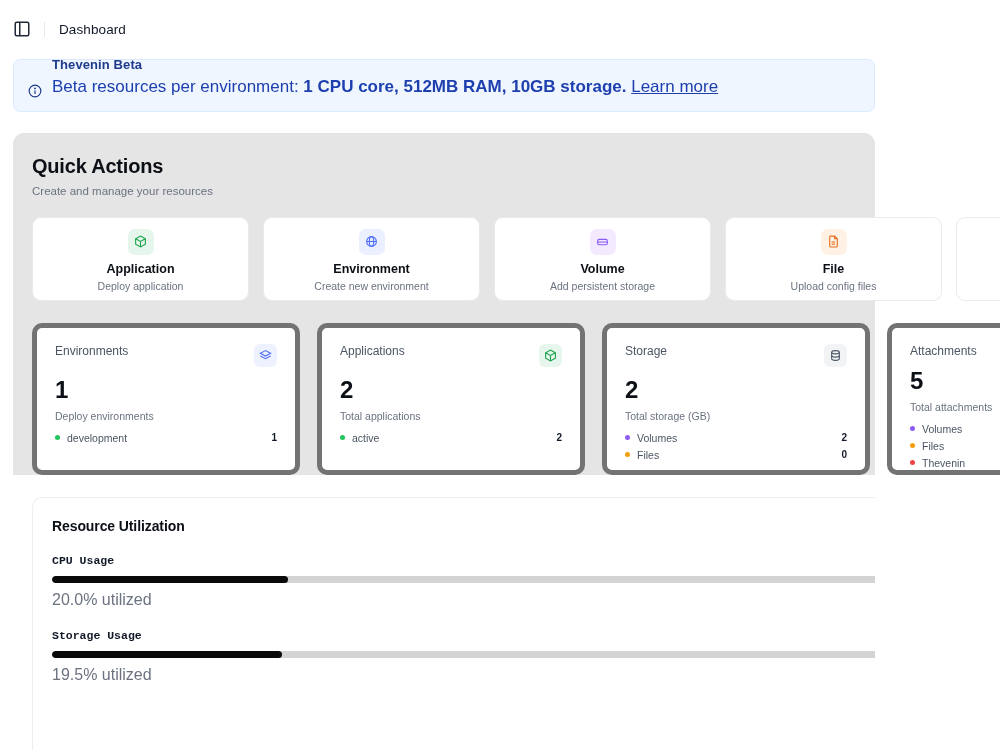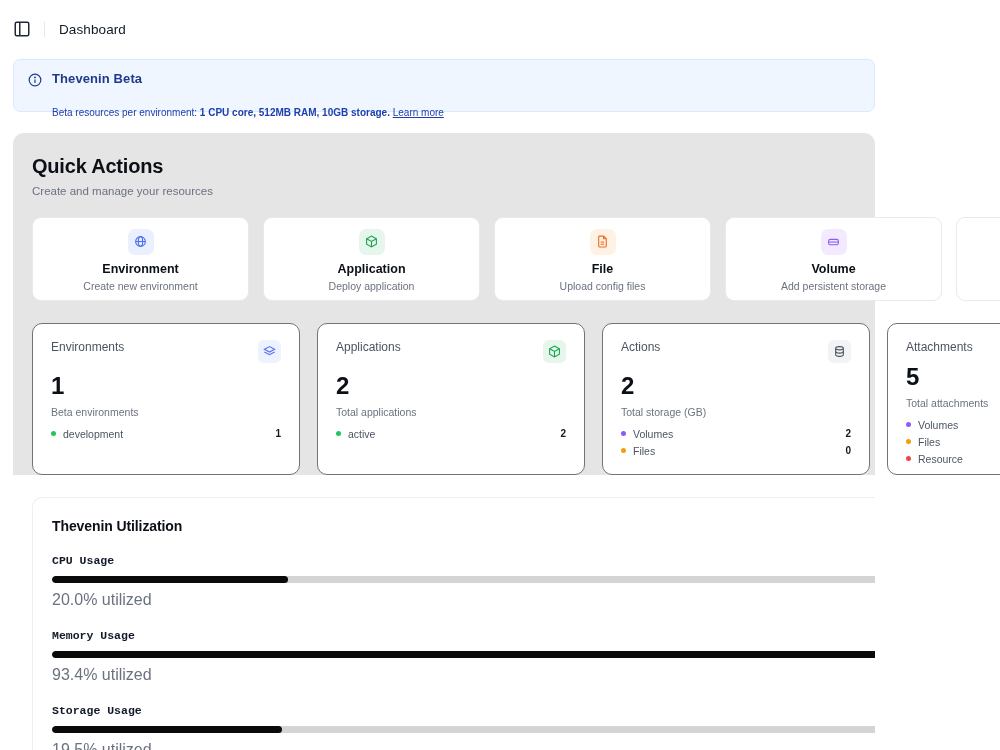--- a/index.html
+++ b/index.html
@@ -27,26 +27,26 @@
   }
   .crumb { font-size: 13.5px; color: #111827; letter-spacing: .1px; }
 
   
   .banner {
     margin: 0 13px;
     background: #eff6ff;
     border: 1px solid #dbeafe;
     border-radius: 7px;
     padding: 11px 14px 13px 14px;
-    display: flex; gap: 10px; align-items: flex-start;
+    display: flex; gap: 10px; align-items: flex-end;
     height: 53px;
   }
   .banner-icon { width: 14px; height: 14px; margin-top: 2px; color:#1e3a8a; flex:0 0 auto;}
   .banner-title { font-size: 13px; font-weight: 700; color: #1e3a8a; letter-spacing:.1px; }
-  .banner-sub { font-size: 10px; color: #1e40af; margin-top: 20px; line-height: 1.3; }
+  .banner-sub { font-size: 17px; color: #1e40af; margin-top: 4px; line-height: 1.3; }
   .banner-sub b { font-weight: 700; }
   .banner-link { color:#1e40af; text-decoration: underline; }
 
   
   .qa-panel {
     margin: 21px 13px 12px 13px;
     background: #e5e5e5;
     border-radius: 11px 11px 0 0;
     padding: 22px 19px 0 19px;
     min-height: 200px;
@@ -72,21 +72,21 @@
   .qa-tile svg { width: 13px; height: 13px; }
   .qa-label { font-size: 12.5px; font-weight: 700; color:#0b0f16; }
   .qa-desc { font-size: 10.5px; color:#6b7280; margin-top: 4px; }
 
   
   .stats-row { display:flex; gap: 17px; margin: 22px 0 0 0; }
   .stat-card {
     flex: 0 0 268px;
     height: 152px;
     background:#fff;
-    border: 1px solid #737373;
+    border: 5px solid #737373;
     border-radius: 10px;
     padding: 16px 18px 0 18px;
   }
   .stat-head { display:flex; align-items:flex-start; justify-content: space-between; }
   .stat-name { font-size: 12px; color:#4b5563; }
   .stat-tile { width: 23px; height: 23px; border-radius: 6px; display:flex; align-items:center; justify-content:center; }
   .stat-tile svg { width: 13px; height: 13px; }
   .stat-value { font-size: 24px; font-weight: 700; line-height: 1; margin-top: 11px; color:#0b0f16; letter-spacing:-0.3px;}
   .stat-caption { font-size: 10.5px; color:#6b7280; margin-top: 8px; }
   .stat-legend { margin-top: 7px; }
@@ -145,84 +145,84 @@
     </div>
   </div>
 
   <div class="qa-panel">
     <div class="qa-title">Quick Actions</div>
     <div class="qa-sub">Create and manage your resources</div>
 
     <div class="qa-row">
 
       <div class="qa-card">
+        <span class="qa-tile" id="qa-tile-1" style="background: rgb(230, 246, 236); color: rgb(22, 163, 74);">
+          <svg viewBox="0 0 24 24" fill="none" stroke="currentColor" stroke-width="2">
+            <path d="M12 2 21 7v10l-9 5-9-5V7z"></path>
+              <path d="M3 7l9 5 9-5"></path>
+              <line x1="12" y1="12" x2="12" y2="22"></line>
+          </svg>
+        </span>
+        <div class="qa-label">Application</div>
+        <div class="qa-desc">Deploy application</div>
+      </div>
+
+      <div class="qa-card">
         <span class="qa-tile" id="qa-tile-0" style="background: rgb(234, 240, 255); color: rgb(79, 110, 247);">
           <svg viewBox="0 0 24 24" fill="none" stroke="currentColor" stroke-width="2">
             <circle cx="12" cy="12" r="9"></circle>
               <ellipse cx="12" cy="12" rx="4" ry="9"></ellipse>
               <line x1="3" y1="12" x2="21" y2="12"></line>
           </svg>
         </span>
         <div class="qa-label">Environment</div>
         <div class="qa-desc">Create new environment</div>
       </div>
 
       <div class="qa-card">
-        <span class="qa-tile" id="qa-tile-1" style="background: rgb(230, 246, 236); color: rgb(22, 163, 74);">
+        <span class="qa-tile" id="qa-tile-2" style="background: rgb(243, 234, 255); color: rgb(139, 92, 246);">
           <svg viewBox="0 0 24 24" fill="none" stroke="currentColor" stroke-width="2">
-            <path d="M12 2 21 7v10l-9 5-9-5V7z"></path>
-              <path d="M3 7l9 5 9-5"></path>
-              <line x1="12" y1="12" x2="12" y2="22"></line>
+            <rect x="3" y="8" width="18" height="10" rx="3"></rect>
+              <line x1="3" y1="13" x2="21" y2="13"></line>
           </svg>
         </span>
-        <div class="qa-label">Application</div>
-        <div class="qa-desc">Deploy application</div>
+        <div class="qa-label">Volume</div>
+        <div class="qa-desc">Add persistent storage</div>
       </div>
 
       <div class="qa-card">
         <span class="qa-tile" id="qa-tile-3" style="background: rgb(255, 241, 227); color: rgb(234, 108, 30);">
           <svg viewBox="0 0 24 24" fill="none" stroke="currentColor" stroke-width="2">
             <path d="M14 2H6.5A1.5 1.5 0 0 0 5 3.5v17A1.5 1.5 0 0 0 6.5 22h11a1.5 1.5 0 0 0 1.5-1.5V7z"></path>
             <path d="M14 2v5h5"></path>
               <line x1="8.5" y1="13" x2="15" y2="13"></line>
               <line x1="8.5" y1="17" x2="15" y2="17"></line>
           </svg>
         </span>
         <div class="qa-label">File</div>
         <div class="qa-desc">Upload config files</div>
       </div>
 
-      <div class="qa-card">
-        <span class="qa-tile" id="qa-tile-2" style="background: rgb(243, 234, 255); color: rgb(139, 92, 246);">
-          <svg viewBox="0 0 24 24" fill="none" stroke="currentColor" stroke-width="2">
-            <rect x="3" y="8" width="18" height="10" rx="3"></rect>
-              <line x1="3" y1="13" x2="21" y2="13"></line>
-          </svg>
-        </span>
-        <div class="qa-label">Volume</div>
-        <div class="qa-desc">Add persistent storage</div>
-      </div>
-
       <div class="qa-card"></div>
     </div>
 
     <div class="stats-row">
 
       <div class="stat-card">
         <div class="stat-head">
           <span class="stat-name">Environments</span>
           <span class="stat-tile" id="st-tile-0" style="background: rgb(238, 242, 255); color: rgb(79, 110, 247);">
             <svg viewBox="0 0 24 24" fill="none" stroke="currentColor" stroke-width="2">
               <path d="M12 3 2.5 8 12 13l9.5-5z"></path>
                 <path d="M2.5 13 12 18l9.5-5"></path>
             </svg>
           </span>
         </div>
         <div class="stat-value">1</div>
-        <div class="stat-caption">Beta environments</div>
+        <div class="stat-caption">Deploy environments</div>
         <div class="stat-legend">
           <div class="legend-row">
             <span class="legend-dot" id="lg-0-0" style="background: rgb(34, 197, 94);"></span>
             <span>development</span>
             <span class="legend-val">1</span>
           </div>
         </div>
       </div>
 
       <div class="stat-card">
@@ -242,21 +242,21 @@
           <div class="legend-row">
             <span class="legend-dot" id="lg-1-0" style="background: rgb(34, 197, 94);"></span>
             <span>active</span>
             <span class="legend-val">2</span>
           </div>
         </div>
       </div>
 
       <div class="stat-card">
         <div class="stat-head">
-          <span class="stat-name">Actions</span>
+          <span class="stat-name">Storage</span>
           <span class="stat-tile" id="st-tile-2" style="background: rgb(241, 243, 245); color: rgb(70, 80, 94);">
             <svg viewBox="0 0 24 24" fill="none" stroke="currentColor" stroke-width="2">
               <ellipse cx="12" cy="6" rx="7" ry="3"></ellipse>
                 <path d="M5 6v12c0 1.7 3.1 3 7 3s7-1.3 7-3V6"></path>
                 <path d="M5 12c0 1.7 3.1 3 7 3s7-1.3 7-3"></path>
             </svg>
           </span>
         </div>
         <div class="stat-value">2</div>
         <div class="stat-caption">Total storage (GB)</div>
@@ -284,46 +284,39 @@
           <div class="legend-row">
             <span class="legend-dot" id="lg-3-0" style="background: rgb(139, 92, 246);"></span>
             <span>Volumes</span>
           </div>
           <div class="legend-row">
             <span class="legend-dot" id="lg-3-1" style="background: rgb(245, 158, 11);"></span>
             <span>Files</span>
           </div>
           <div class="legend-row">
             <span class="legend-dot" id="lg-3-2" style="background: rgb(239, 68, 68);"></span>
-            <span>Resource</span>
+            <span>Thevenin</span>
           </div>
         </div>
       </div>
 
     </div>
   </div>
 
   <div class="ru-card">
-    <div class="ru-title">Thevenin Utilization</div>
+    <div class="ru-title">Resource Utilization</div>
 
     <div class="ru-item">
       <div class="ru-label">CPU Usage</div>
       <div class="ru-track">
         <div class="ru-fill" id="ru-fill-0" style="width: 236px;"></div>
       </div>
       <div class="ru-meta">20.0% utilized</div>
     </div>
 
-    <div class="ru-item">
-      <div class="ru-label">Memory Usage</div>
-      <div class="ru-track">
-        <div class="ru-fill" id="ru-fill-1" style="width: 1102.12px;"></div>
-      </div>
-      <div class="ru-meta">93.4% utilized</div>
-    </div>
 
     <div class="ru-item">
       <div class="ru-label">Storage Usage</div>
       <div class="ru-track">
         <div class="ru-fill" id="ru-fill-2" style="width: 230.1px;"></div>
       </div>
       <div class="ru-meta">19.5% utilized</div>
     </div>
 
   </div>

